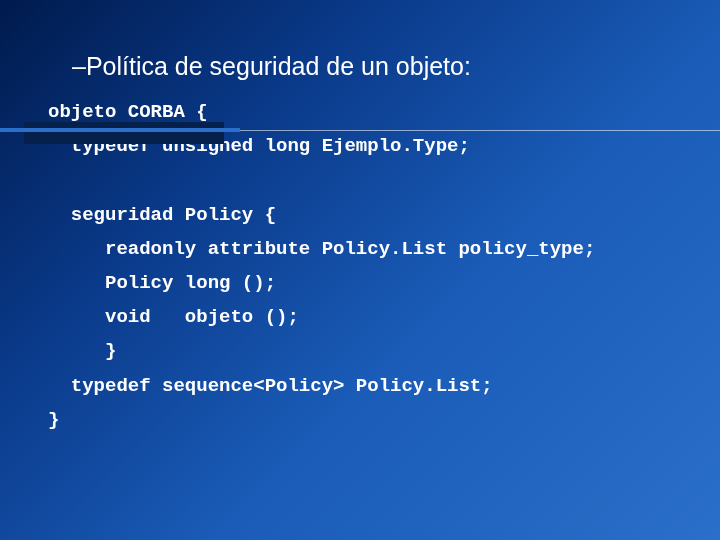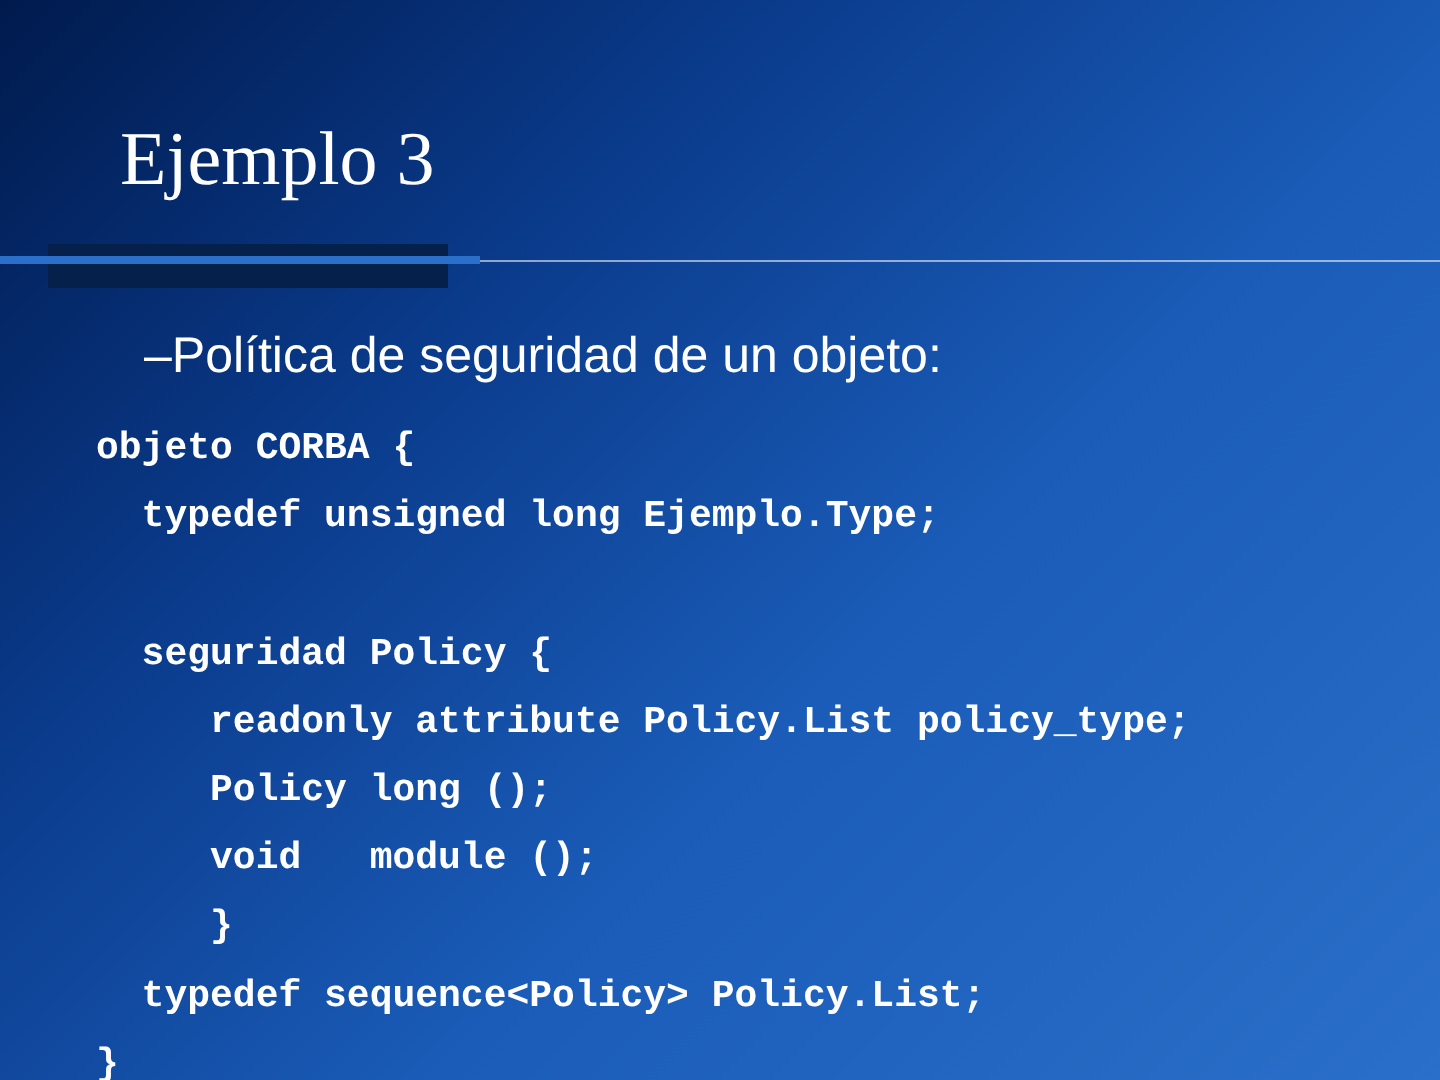--- a/index.html
+++ b/index.html
@@ -65,34 +65,33 @@
     padding: 14px 0 0 48px;
     line-height: 1.8;
     white-space: pre;
   }
 </style>
 </head>
 <body>
 
 <div class="slide">
 
-  <div class="title">Ejemplo 3</div>
 
   <div class="underline-block">
     <div class="underline-line"></div>
     <div class="underline-dark"></div>
     <div class="underline-light"></div>
   </div>
 
   <div class="subtitle">–Política de seguridad de un objeto:</div>
 
   <div class="code"><span>objeto CORBA {</span>
 <span>  typedef unsigned long Ejemplo.Type;</span>
 <span></span>
 <span>  seguridad Policy {</span>
 <span>     readonly attribute Policy.List policy_type;</span>
 <span>     Policy long ();</span>
-<span>     void   module ();</span>
+<span>     void   objeto ();</span>
 <span>     }</span>
 <span>  typedef sequence&lt;Policy&gt; Policy.List;</span>
 <span>}</span></div>
 
 </div>
 
 </body></html>

